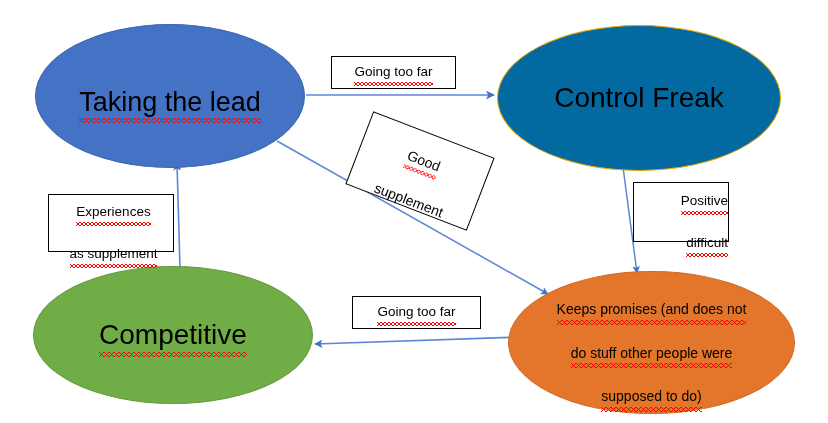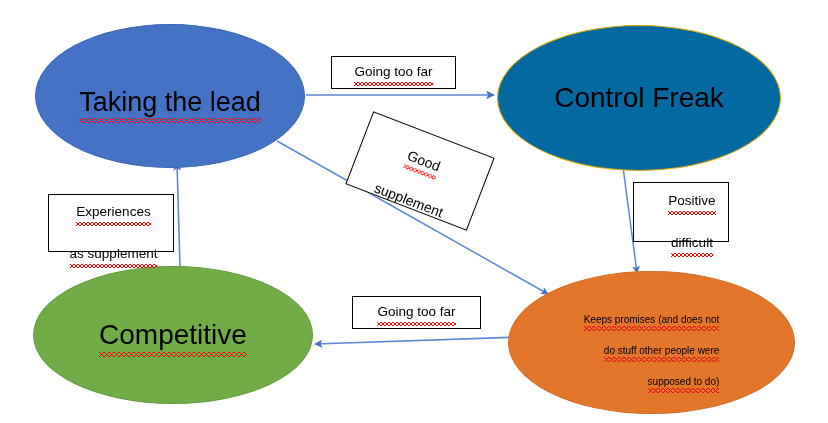--- a/index.html
+++ b/index.html
@@ -71,21 +71,21 @@
     border: 1px solid #63993f;
   }
   #node-competitive .node-label { font-size: 28px; }
 
   #node-keeps-promises {
     left: 508px; top: 271px;
     width: 287px; height: 143px;
     background: #E3762A;
     border: 1px solid #cf6a24;
   }
-  #node-keeps-promises .node-label { font-size: 10px; line-height: 1.55; text-align: right; }
+  #node-keeps-promises .node-label { font-size: 14px; line-height: 1.55; }
 
   
   .label-box {
     position: absolute;
     z-index: 3;
     background: #ffffff;
     border: 1px solid #000000;
     box-sizing: border-box;
     color: #000000;
     font-size: 13.5px;
@@ -105,21 +105,21 @@
   #label-experiences-as-difficult {
     left: 48px; top: 194px;
     width: 126px; height: 58px;
     padding-left: 5px;
     text-align: center;
   }
   #label-positive-opposite {
     left: 633px; top: 182px;
     width: 96px; height: 60px;
     padding-left: 22px;
-    text-align: center;
+    text-align: right;
   }
   #label-going-too-far-bottom {
     left: 352px; top: 296px;
     width: 129px; height: 33px;
     align-items: center;
     text-align: center;
   }
   #label-good-supplement {
     left: 355px; top: 132px;
     width: 130px; height: 78px;

